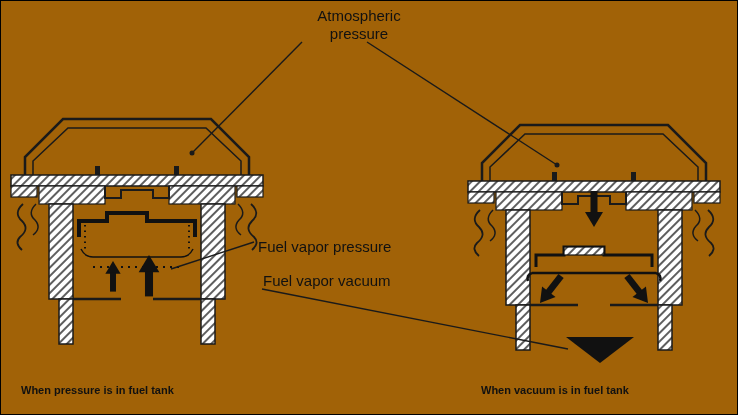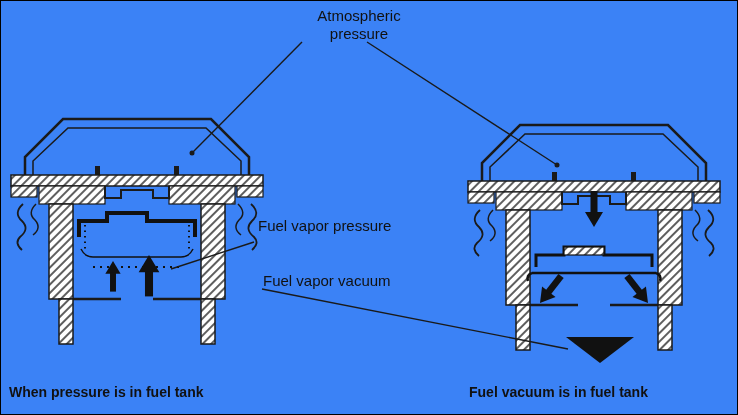--- a/index.html
+++ b/index.html
@@ -1,42 +1,43 @@
 <!DOCTYPE html>
 <html><head>
 <meta charset="utf-8">
 <style>
   html,body{margin:0;padding:0;background:#ffffff;}
   .screen{
     position:relative;
     width:738px;height:415px;
-    background:#3b82f6;
+    background:#a16207;
     border:1px solid #000;
     box-sizing:border-box;
     font-family:"Liberation Sans", sans-serif;
     overflow:hidden;
   }
   .diagram-svg{position:absolute;left:0;top:0;}
   .label{
     position:absolute;
     font-size:15px;
     color:#111;
     line-height:1.2;
     white-space:nowrap;
   }
   .label.center{
     text-align:center;
     white-space:pre-line;
   }
   .caption{
     position:absolute;
-    font-size:14px;
+    font-size:11px;
     font-weight:bold;
     color:#111;
     white-space:nowrap;
+    margin-left:12px;
   }
 </style>
 </head>
 <body>
 
 <div class="screen">
 
   <svg class="diagram-svg" width="738" height="415" viewBox="0 0 738 415">
     <defs>
       <pattern id="hatch" width="6" height="6" patternUnits="userSpaceOnUse" patternTransform="rotate(45)">
@@ -112,21 +113,21 @@
       <line x1="366" y1="41" x2="556" y2="164"></line>
       <circle cx="556" cy="164" r="2.5" fill="#1a1a1a" stroke="none"></circle>
       <line x1="253" y1="241" x2="170" y2="268"></line>
       <line x1="261" y1="288" x2="567" y2="348"></line>
     </g>
   </svg>
 
   <div class="label center" style="left:292px; top:6px; width:132px;">Atmospheric
 pressure</div>
 
-  <div class="label" style="left:257px; top:216px;">Fuel vapor pressure</div>
+  <div class="label" style="left:257px; top:237px;">Fuel vapor pressure</div>
 
   <div class="label" style="left:262px; top:271px;">Fuel vapor vacuum</div>
 
   <div class="caption" style="left:8px; top:383px;">When pressure is in fuel tank</div>
 
-  <div class="caption" style="left:468px; top:383px;">Fuel vacuum is in fuel tank</div>
+  <div class="caption" style="left:468px; top:383px;">When vacuum is in fuel tank</div>
 
 </div>
 
 </body></html>

